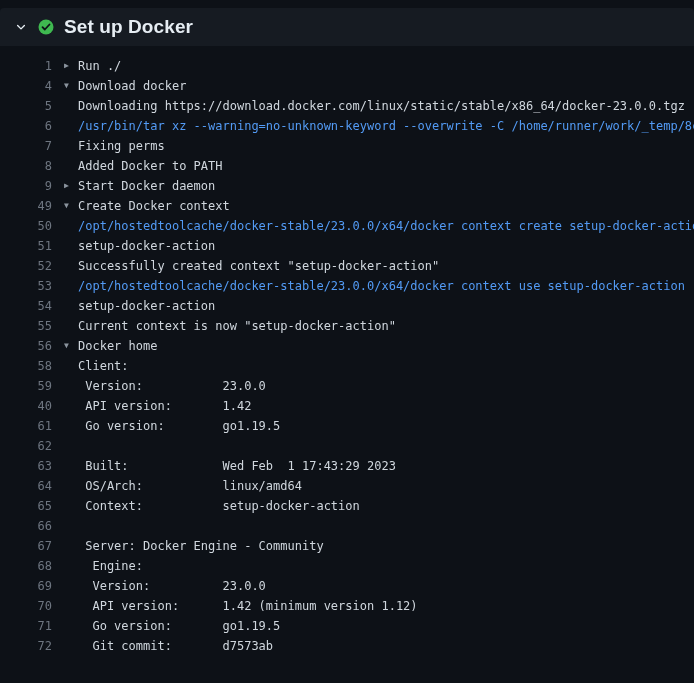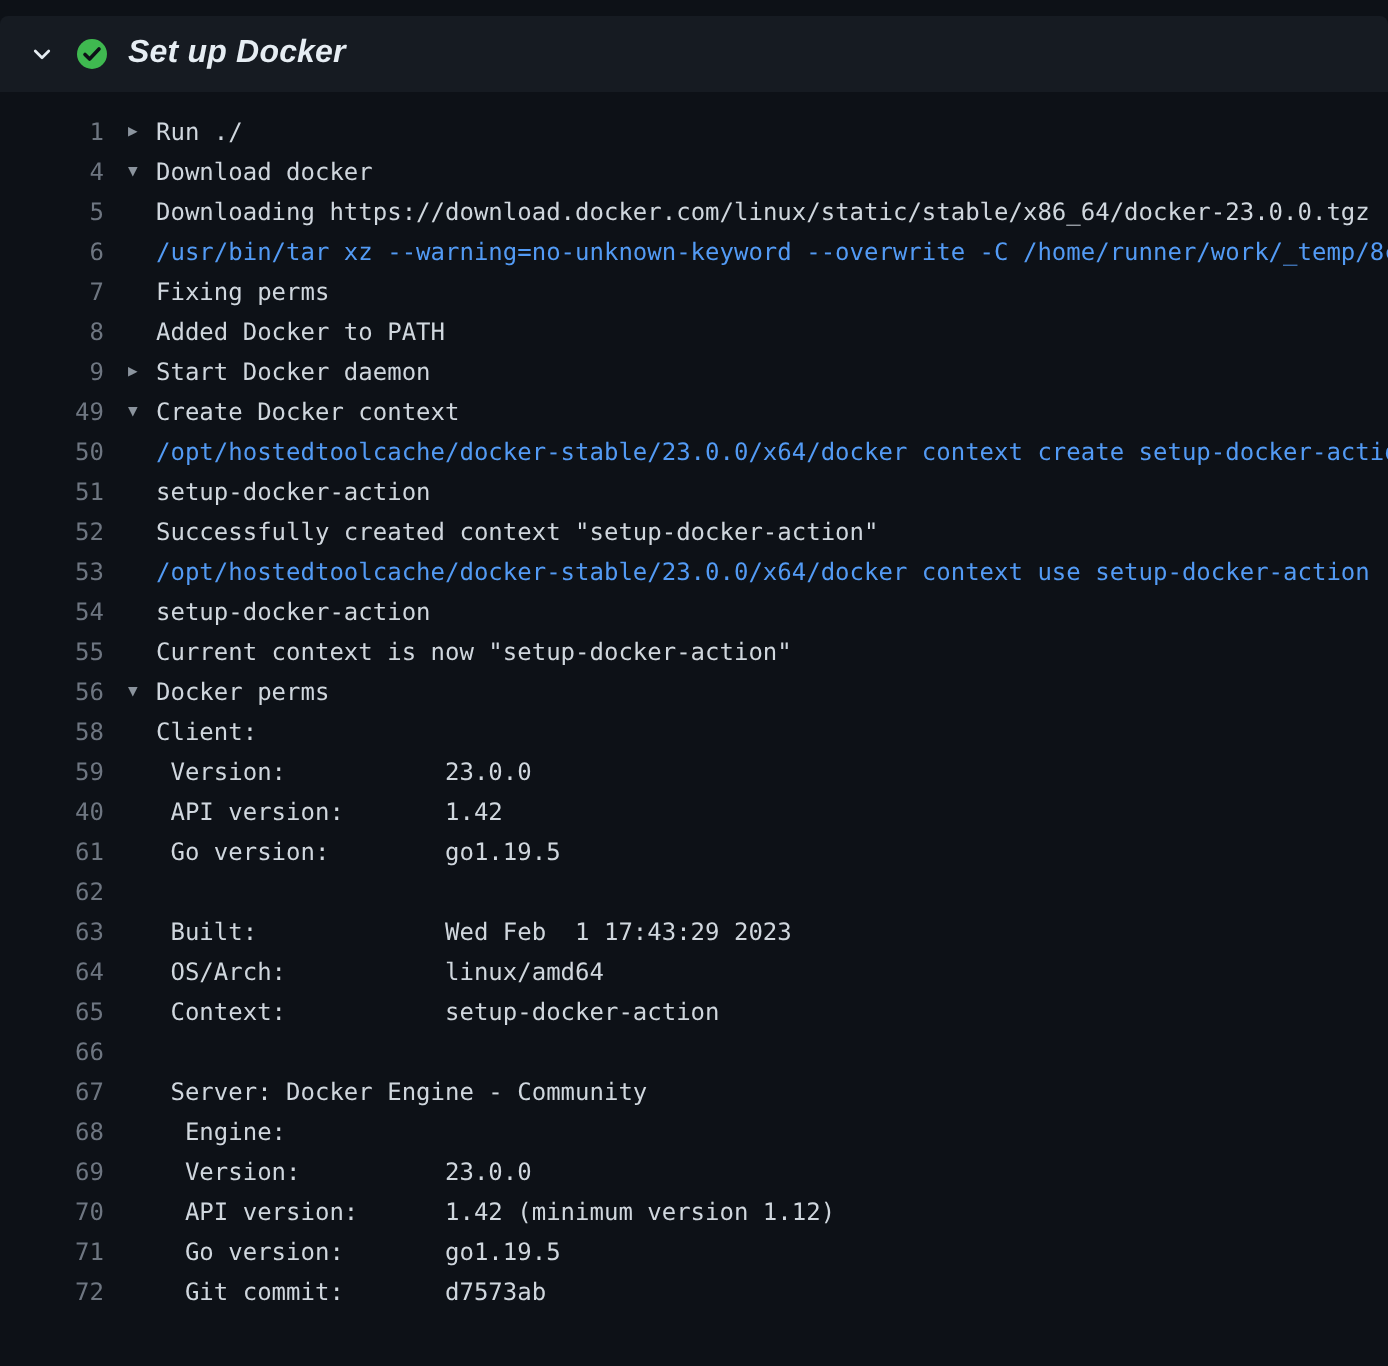--- a/index.html
+++ b/index.html
@@ -27,24 +27,23 @@
     gap:10px;
     padding:0 14px;
     cursor:pointer;
     border-radius:4px 4px 0 0;
   }
   .chev{width:14px;height:14px;display:flex;align-items:center;justify-content:center;flex:none;}
   .chev svg{display:block;}
   .status{width:16px;height:16px;flex:none;}
   .step-title{
     color:var(--title);
-    font-size:16px;
+    font-size:19px;
     font-weight:600;
     letter-spacing:.1px;
-    font-style:italic;
   }
   .log-body{
     padding-top:10px;
     font-family:"DejaVu Sans Mono","Liberation Mono",monospace;
     font-size:12px;
     line-height:20px;
     color:var(--text);
   }
   .log-row{
     display:flex;
@@ -180,21 +179,21 @@
 
   <div class="log-row">
     <span class="ln">55</span>
     <span class="arrow"></span>
     <span class="content">Current context is now "setup-docker-action"</span>
   </div>
 
   <div class="log-row">
     <span class="ln">56</span>
     <span class="arrow">▼</span>
-    <span class="content group-title">Docker perms</span>
+    <span class="content group-title">Docker home</span>
   </div>
 
 
   <div class="log-row">
     <span class="ln">58</span>
     <span class="arrow"></span>
     <span class="content">Client:</span>
   </div>
 
   <div class="log-row">

